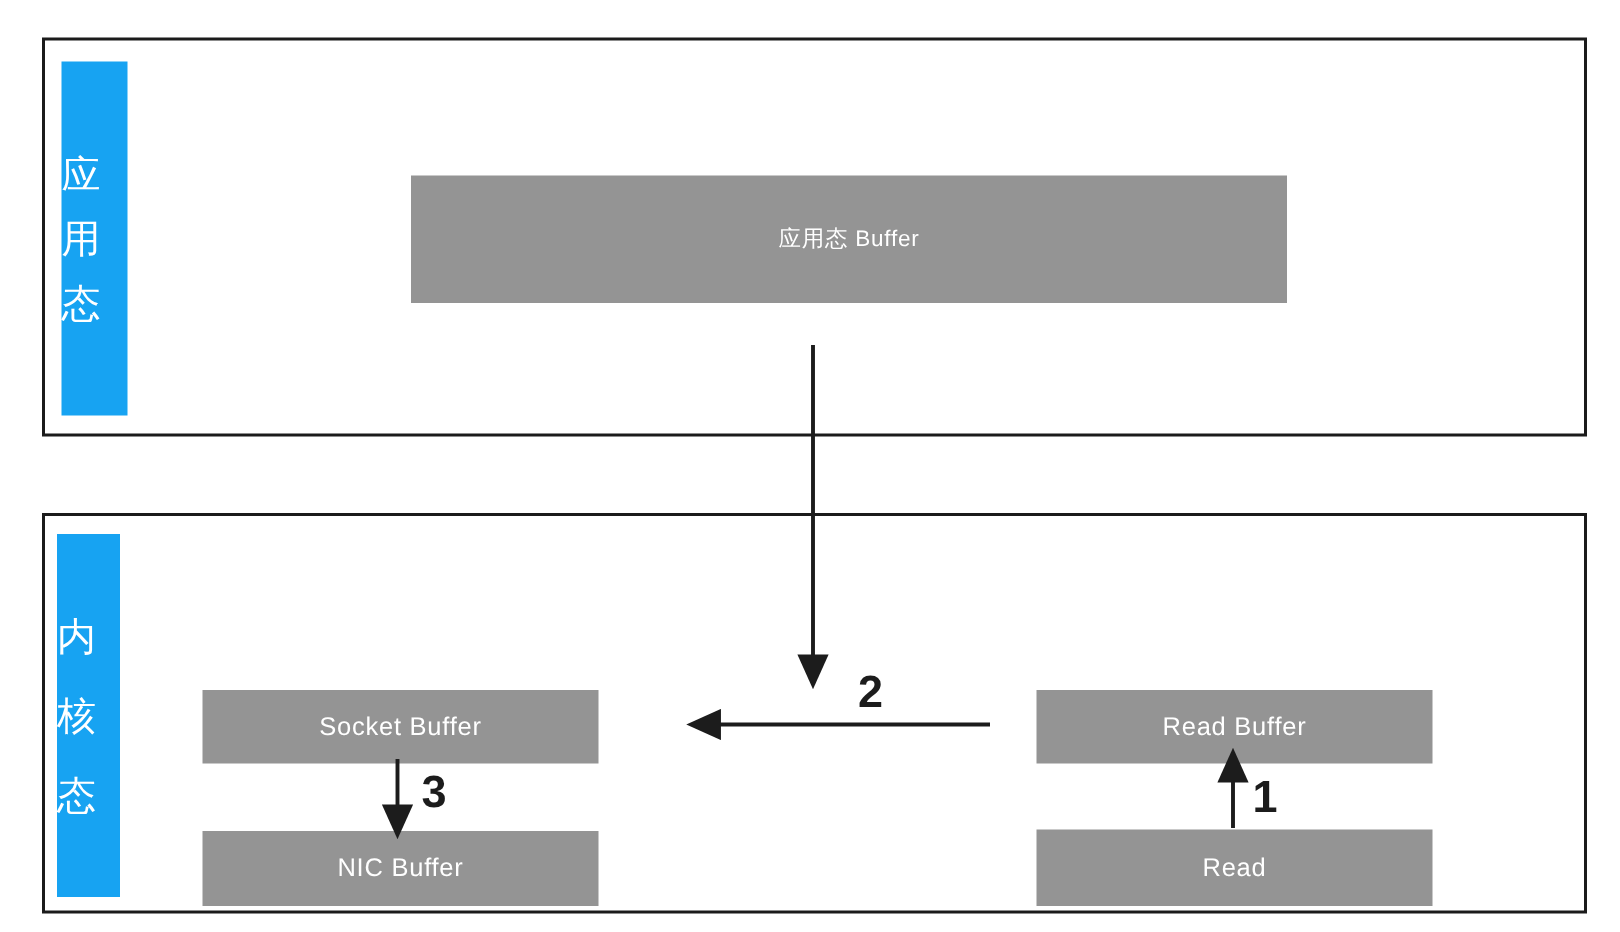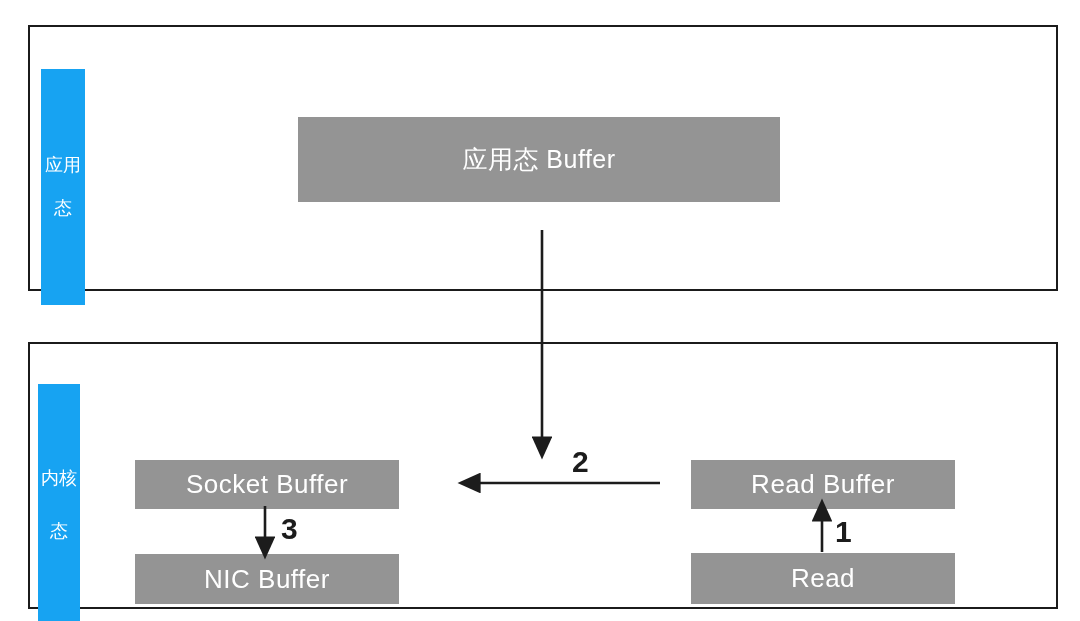--- a/index.html
+++ b/index.html
@@ -24,42 +24,41 @@
   .zone-user   { left: 28px; top: 25px;  width: 1030px; height: 266px; }
   .zone-kernel { left: 28px; top: 342px; width: 1030px; height: 267px; }
 
   .zone-label {
     position: absolute;
     background: var(--zone-label-bg, #17a3f2);
     color: var(--box-text, #ffffff);
     display: flex;
     align-items: center;
     justify-content: center;
-    text-align: center;
-    font-size: 18px;
+    text-align: left;
+    font-size: 26px;
     line-height: 43px;
     word-break: break-all;
     letter-spacing: 0;
-    margin-top: 28px;
   }
   .zone-user .zone-label   { left: 11px; top: 14px; width: 44px; height: 236px; }
   .zone-kernel .zone-label { left: 8px;  top: 12px; width: 42px; height: 242px; line-height: 53px; }
 
   .gbox {
     position: absolute;
     background: var(--box-bg, #949494);
     color: var(--box-text, #ffffff);
     display: flex;
     align-items: center;
     justify-content: center;
-    font-size: 26px;
+    font-size: 17px;
     letter-spacing: 0.5px;
     white-space: nowrap;
   }
-  .app-buffer { left: 268px; top: 90px;  width: 482px; height: 85px; font-size: 25px; }
+  .app-buffer { left: 244px; top: 90px;  width: 584px; height: 85px; font-size: 15px; }
   .socket-buf { left: 105px; top: 116px; width: 264px; height: 49px; }
   .nic-buf    { left: 105px; top: 210px; width: 264px; height: 50px; }
   .read-buf   { left: 661px; top: 116px; width: 264px; height: 49px; }
   .disk-box   { left: 661px; top: 209px; width: 264px; height: 51px; }
 
   .arrow-layer {
     position: absolute;
     left: 0; top: 0;
     width: 1080px;
     height: 621px;

